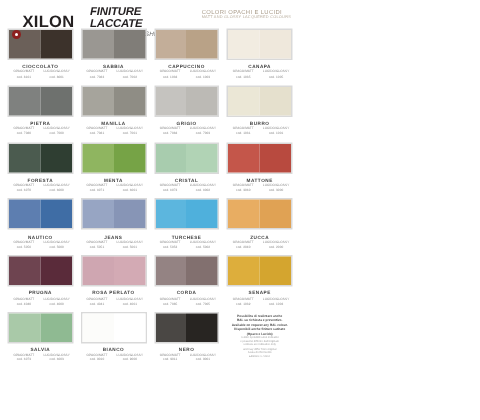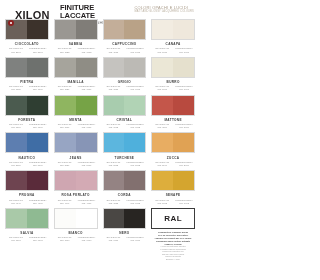--- a/index.html
+++ b/index.html
@@ -21,21 +21,21 @@
     width: 6px; height: 6px; border-radius: 50%;
     background: #8d1f1f; position: relative; flex: 0 0 6px;
   }
   .logo-mark::after {
     content: ""; position: absolute; left: 2px; top: 2px;
     width: 2px; height: 2px; border-radius: 50%; background: #ffffff;
   }
   .logo-text { font-size: 11px; font-weight: bold; letter-spacing: .2px; color: #231f20; line-height: 8px; }
   .logo-sub { font-size: 2.2px; color: #8a8a8a; letter-spacing: .1px; line-height: 3px; }
 
-  .title-block { flex: 0 0 68px; padding-left: 6px; border-left: 0; }
+  .title-block { flex: 0 0 68px; padding-left: 6px; border-left: 0; font-style: italic; }
   .title-main { font-size: 7.6px; font-weight: bold; color: #231f20; line-height: 8px; letter-spacing: -.1px; }
   .title-sub { font-size: 4.2px; color: #6d6d6d; line-height: 5px; letter-spacing: .1px; }
 
   .header-right { margin-left: auto; text-align: left; padding-right: 2px; padding-top: 1px; }
   .hr-main { font-size: 3.9px; color: #a89a88; letter-spacing: .25px; line-height: 5px; }
   .hr-sub { font-size: 2.6px; color: #b9ae9e; letter-spacing: .15px; line-height: 3.4px; }
 
   
   .grid {
     display: grid;
@@ -481,23 +481,20 @@
             <span class="k">OPACO/MATT</span>
             <span class="v">cod. 9011</span>
           </div>
           <div class="code">
             <span class="k">LUCIDO/GLOSSY</span>
             <span class="v">cod. 9001</span>
           </div>
         </div>
       </div>
       <div class="ral-cell">
-        <div class="ral-box">
-          <span class="ral-text">RAL</span>
-        </div>
         <div class="ral-note">
           <p class="b">Possibilita di realizzare anche</p>
           <p class="b">RAL su richiesta e preventivo.</p>
           <p class="b">Available on request any RAL colour.</p>
           <p class="b">Disponibili anche finiture satinate</p>
           <p class="b">(Opaco e Lucido)</p>
           <p class="sm">I colori riprodotti sono indicativi</p>
           <p class="sm">e possono differire dall'originale</p>
           <p class="sm">Colours are indicative only</p>
           <p class="sm">and may differ from original</p>

